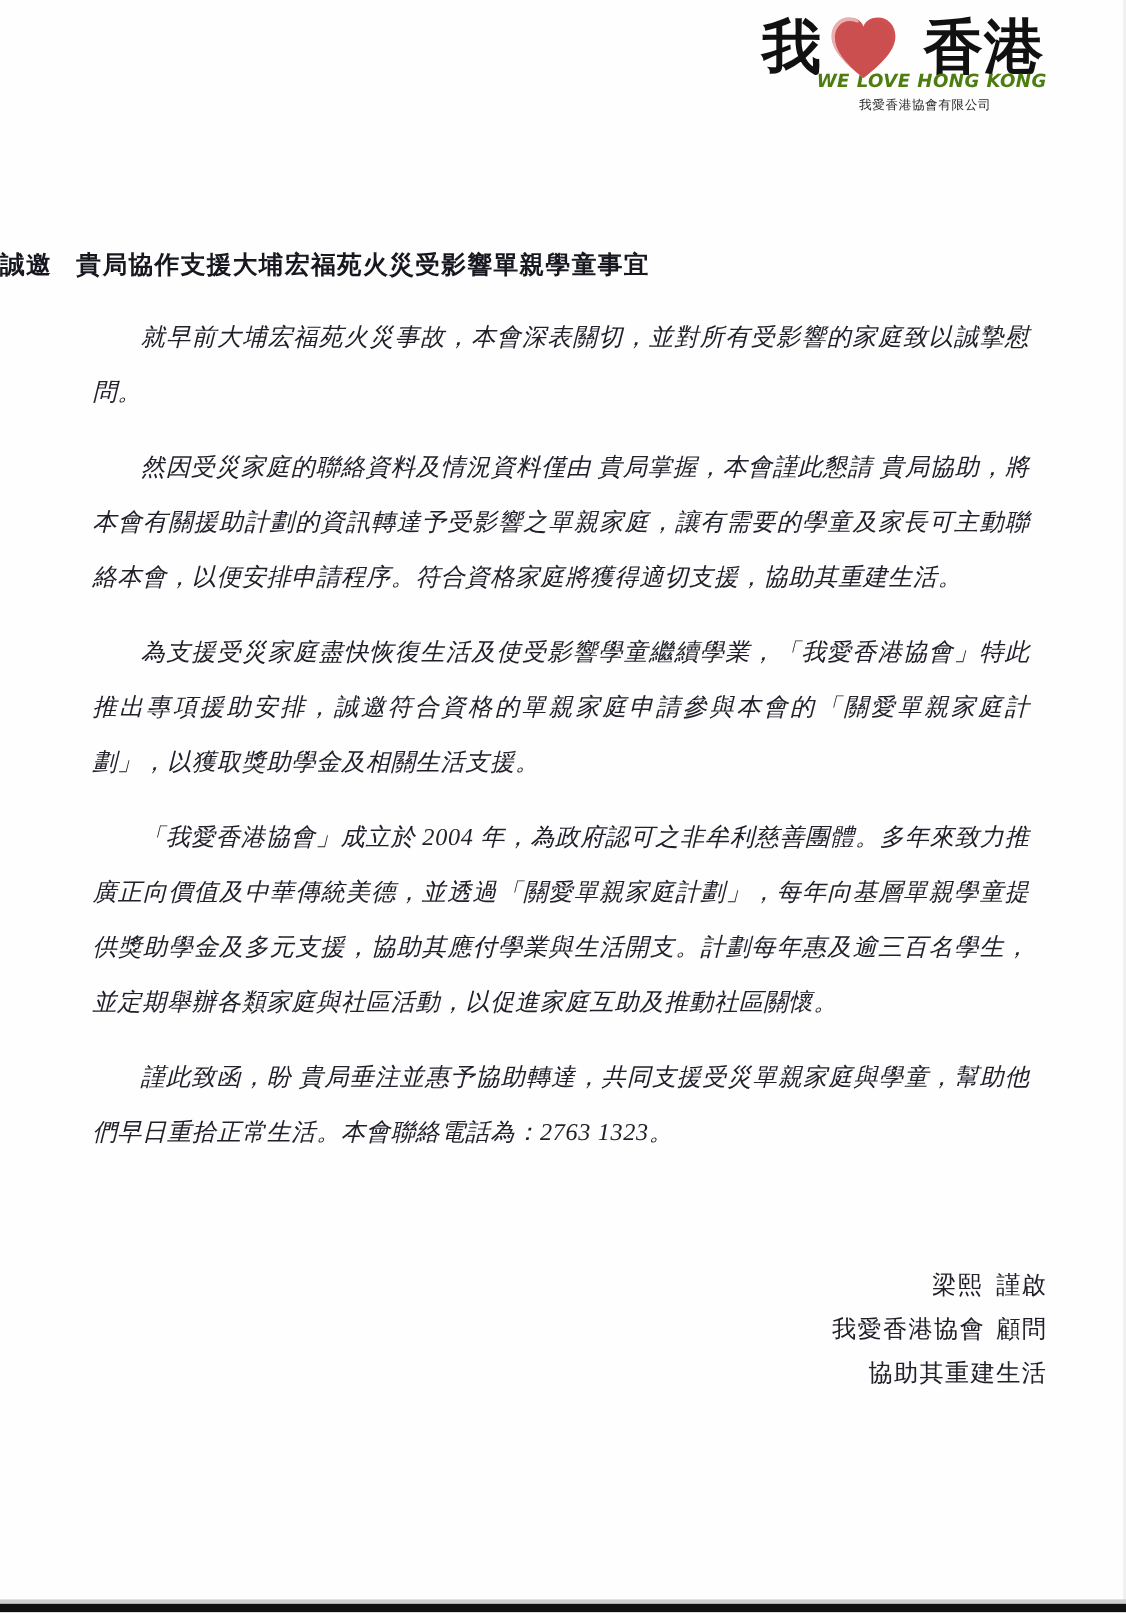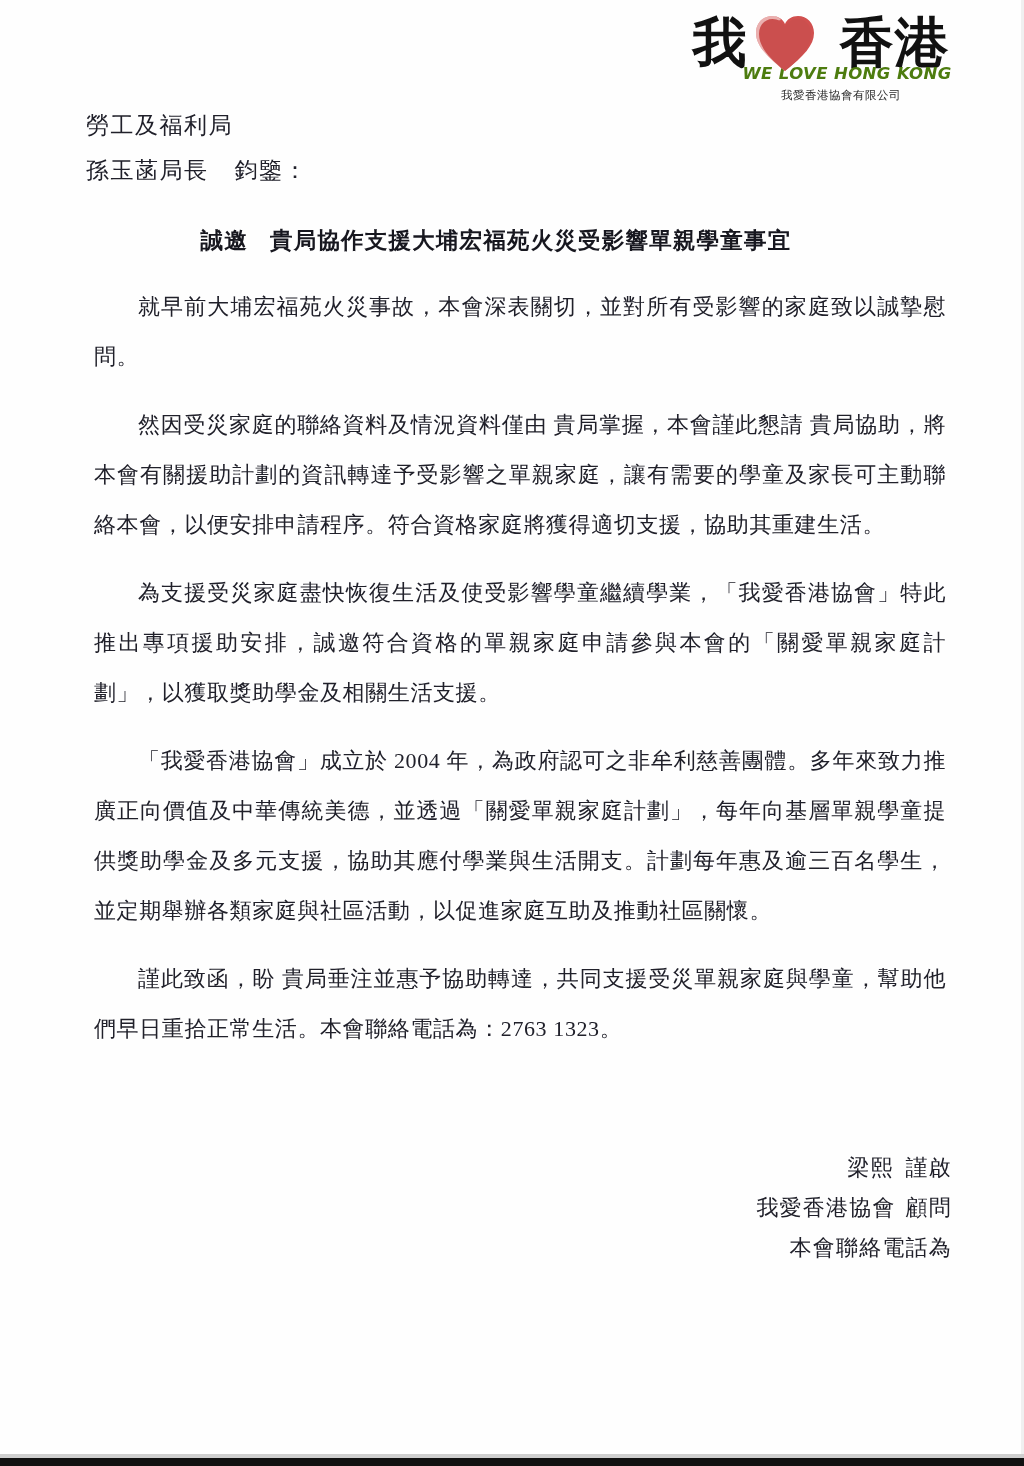--- a/index.html
+++ b/index.html
@@ -86,34 +86,34 @@
     letter-spacing: 1.5px;
     color: #20202a;
   }
   .addressee .line2 .gap { display: inline-block; width: 26px; }
 
   .subject {
     position: absolute;
     left: 0;
     right: 12px;
     top: 225px;
-    text-align: center;
     font-size: 22.5px;
     font-weight: 700;
     letter-spacing: 1.2px;
     color: #17171f;
     padding-right: 20px;
   }
   .subject .gap { display: inline-block; width: 22px; }
 
   .body {
     position: absolute;
-    left: 94px;
+    left: 84px;
     top: 282px;
     width: 852px;
+    font-style: italic;
   }
   .para {
     font-size: 22px;
     line-height: 50px;
     letter-spacing: 0.6px;
     text-indent: 44px;
     text-align: justify;
     text-justify: inter-character;
     margin: 0 0 18px 0;
     color: #20202a;
@@ -184,26 +184,20 @@
           <path d="M31 57 C12 42 2 31 2 19 C2 9 9 2 18 2 C22 2 25 3 27 6 C20 7 15 13 15 21 C15 32 22 43 34 54 Z" fill="#ffffff" opacity="0.55"></path>
           <path d="M31 57 C14 43 5 32 5 20 C5 11 11 5 18.5 5 C24 5 28.5 8 31 13 C33.5 8 38 5 43.5 5 C51 5 57 11 57 20 C57 32 48 43 31 57 Z" fill="#cb4f4e"></path>
         </svg>
       </span>
       <span class="logo-han right">香港</span>
     </div>
     <div class="logo-en">WE LOVE HONG KONG</div>
     <div class="logo-sub">我愛香港協會有限公司</div>
   </div>
 
-  <div class="addressee">
-    <div class="line1">勞工及福利局</div>
-    <div class="line2">
-      <span>孫玉菡局長</span><span class="gap"></span><span>鈞鑒：</span>
-    </div>
-  </div>
 
   <div class="subject">
     <span>誠邀</span><span class="gap"></span><span>貴局協作支援大埔宏福苑火災受影響單親學童事宜</span>
   </div>
 
   <div class="body">
     <p class="para">就早前大埔宏福苑火災事故，本會深表關切，並對所有受影響的家庭致以誠摯慰問。</p>
     <p class="para">然因受災家庭的聯絡資料及情況資料僅由 貴局掌握，本會謹此懇請 貴局協助，將本會有關援助計劃的資訊轉達予受影響之單親家庭，讓有需要的學童及家長可主動聯絡本會，以便安排申請程序。符合資格家庭將獲得適切支援，協助其重建生活。</p>
     <p class="para">為支援受災家庭盡快恢復生活及使受影響學童繼續學業，「我愛香港協會」特此推出專項援助安排，誠邀符合資格的單親家庭申請參與本會的「關愛單親家庭計劃」，以獲取獎助學金及相關生活支援。</p>
     <p class="para">「我愛香港協會」成立於 2004 年，為政府認可之非牟利慈善團體。多年來致力推廣正向價值及中華傳統美德，並透過「關愛單親家庭計劃」，每年向基層單親學童提供獎助學金及多元支援，協助其應付學業與生活開支。計劃每年惠及逾三百名學生，並定期舉辦各類家庭與社區活動，以促進家庭互助及推動社區關懷。</p>
@@ -211,20 +205,20 @@
   </div>
 
 
   <div class="signature">
     <div class="sig-name">
       <span>梁熙</span><span class="gap"></span><span>謹啟</span>
     </div>
     <div class="sig-role">
       <span>我愛香港協會</span><span class="gap"></span><span>顧問</span>
     </div>
-    <div>本會聯絡電話為</div>
+    <div>協助其重建生活</div>
   </div>
 
   <div class="scan-edge-right"></div>
   <div class="scan-edge-bottom-soft"></div>
   <div class="scan-edge-bottom"></div>
 
 </div>
 
 </body></html>

